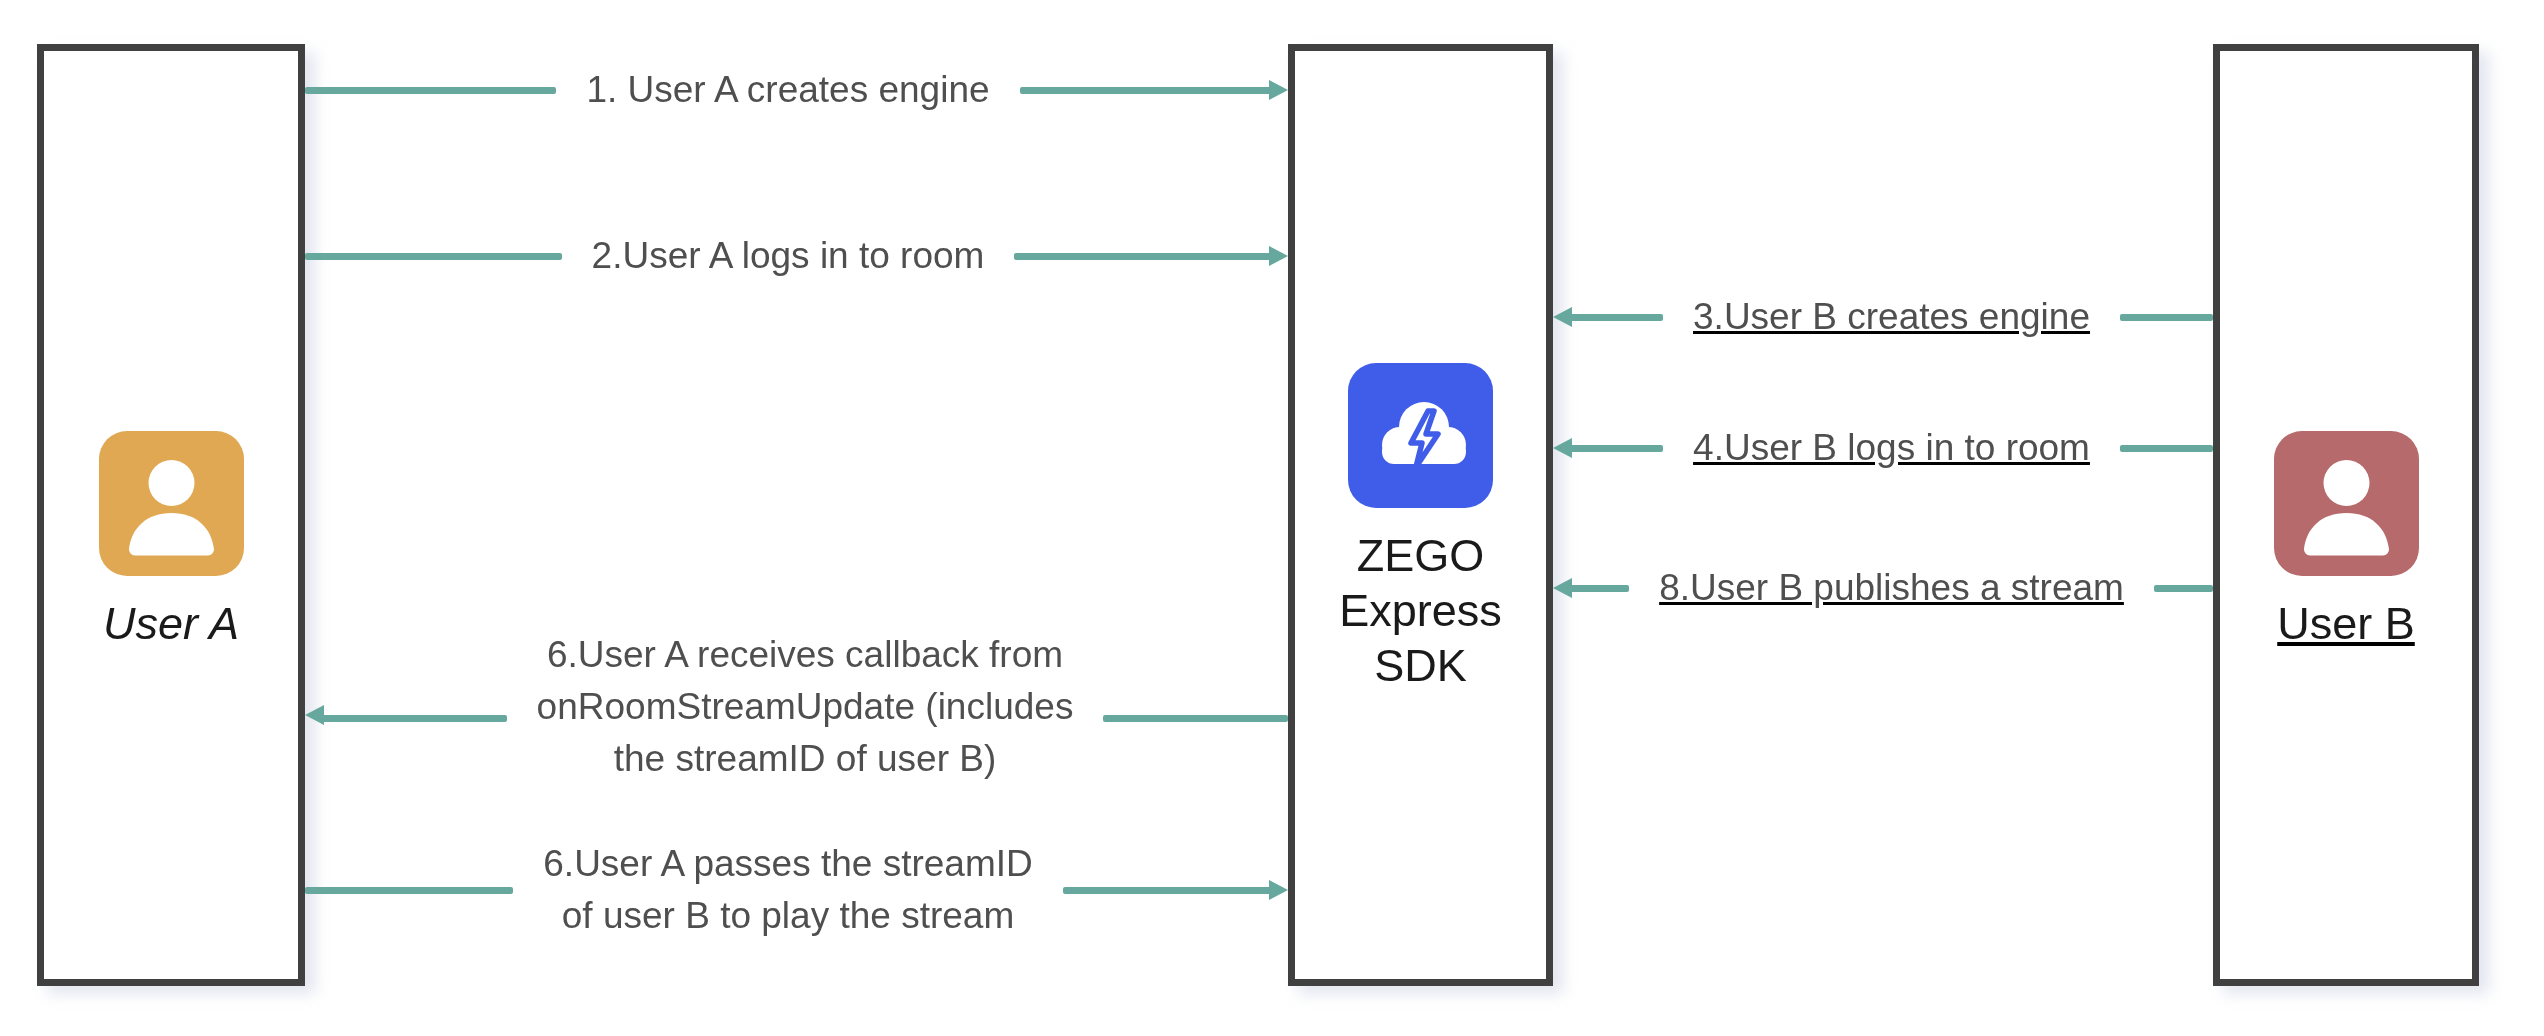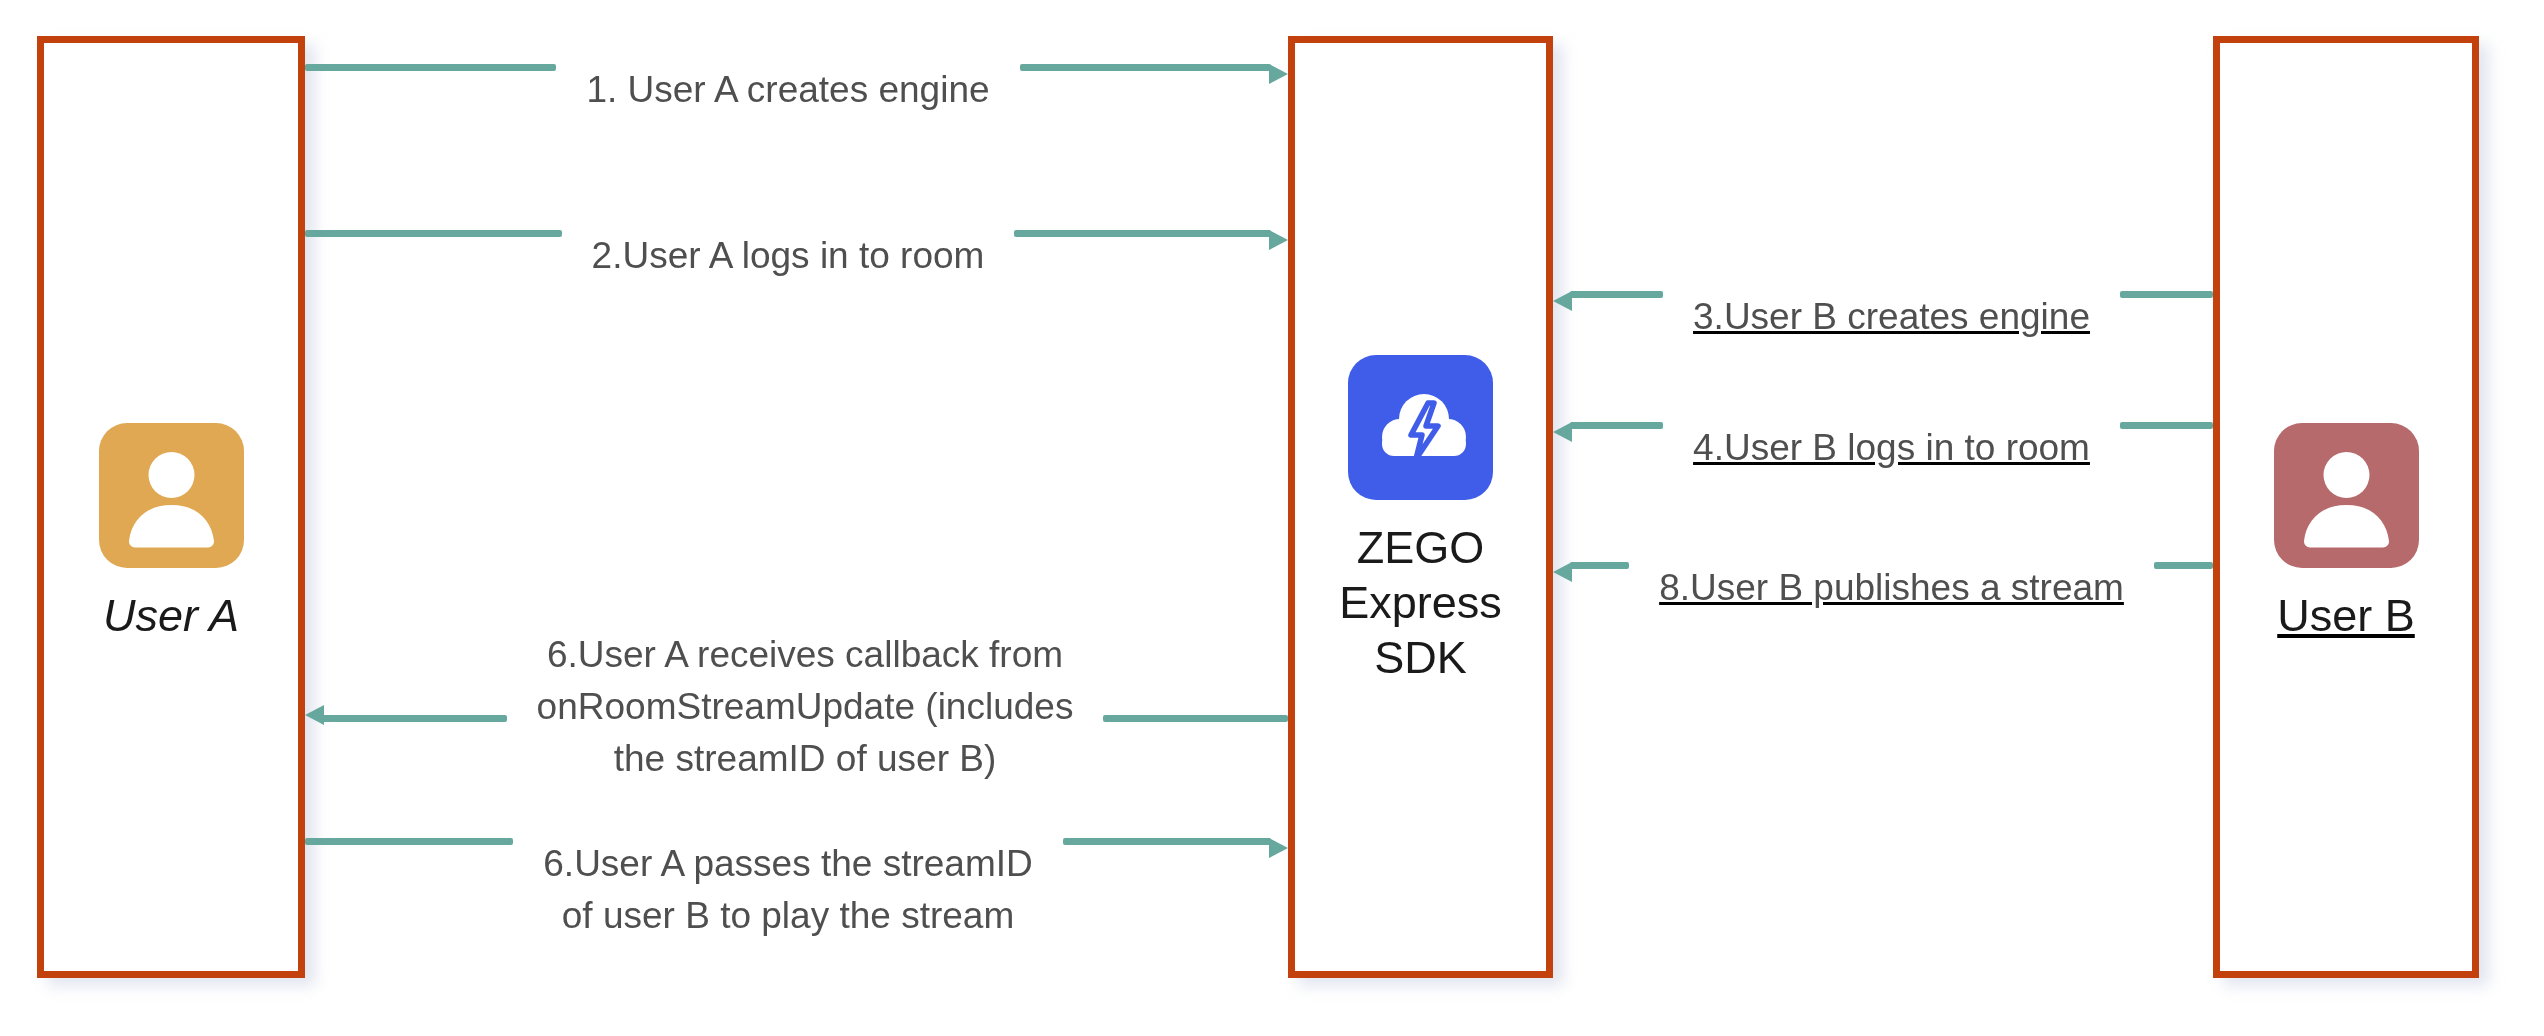--- a/index.html
+++ b/index.html
@@ -8,24 +8,24 @@
     width: 2544px;
     height: 1036px;
     background: #ffffff;
     font-family: "Liberation Sans", sans-serif;
     overflow: hidden;
   }
 
   
   .actor {
     position: absolute;
-    top: 36px;
+    top: 44px;
     height: 942px;
     background: #ffffff;
-    border: 7px solid #c2410c;
+    border: 7px solid #404040;
     box-shadow: 10px 8px 14px rgba(184, 192, 218, 0.40);
     box-sizing: border-box;
     display: flex;
     flex-direction: column;
     align-items: center;
     justify-content: center;
     gap: 20px;
     padding-top: 52px;
   }
   #actor-user-a { left: 37px;   width: 268px; font-style: italic; }
@@ -45,20 +45,21 @@
     line-height: 55px;
     color: #1a1a1a;
     text-align: center;
     white-space: pre-line;
   }
 
   
   .msg {
     position: absolute;
     display: flex;
+    align-items: center;
   }
   .lane-a { left: 305px;  width: 983px; }
   .lane-b { left: 1553px; width: 660px; text-decoration: underline; }
 
   .msg-label {
     font-size: 37px;
     line-height: 52px;
     color: #4f4f4f;
     text-align: center;
     white-space: pre-line;

